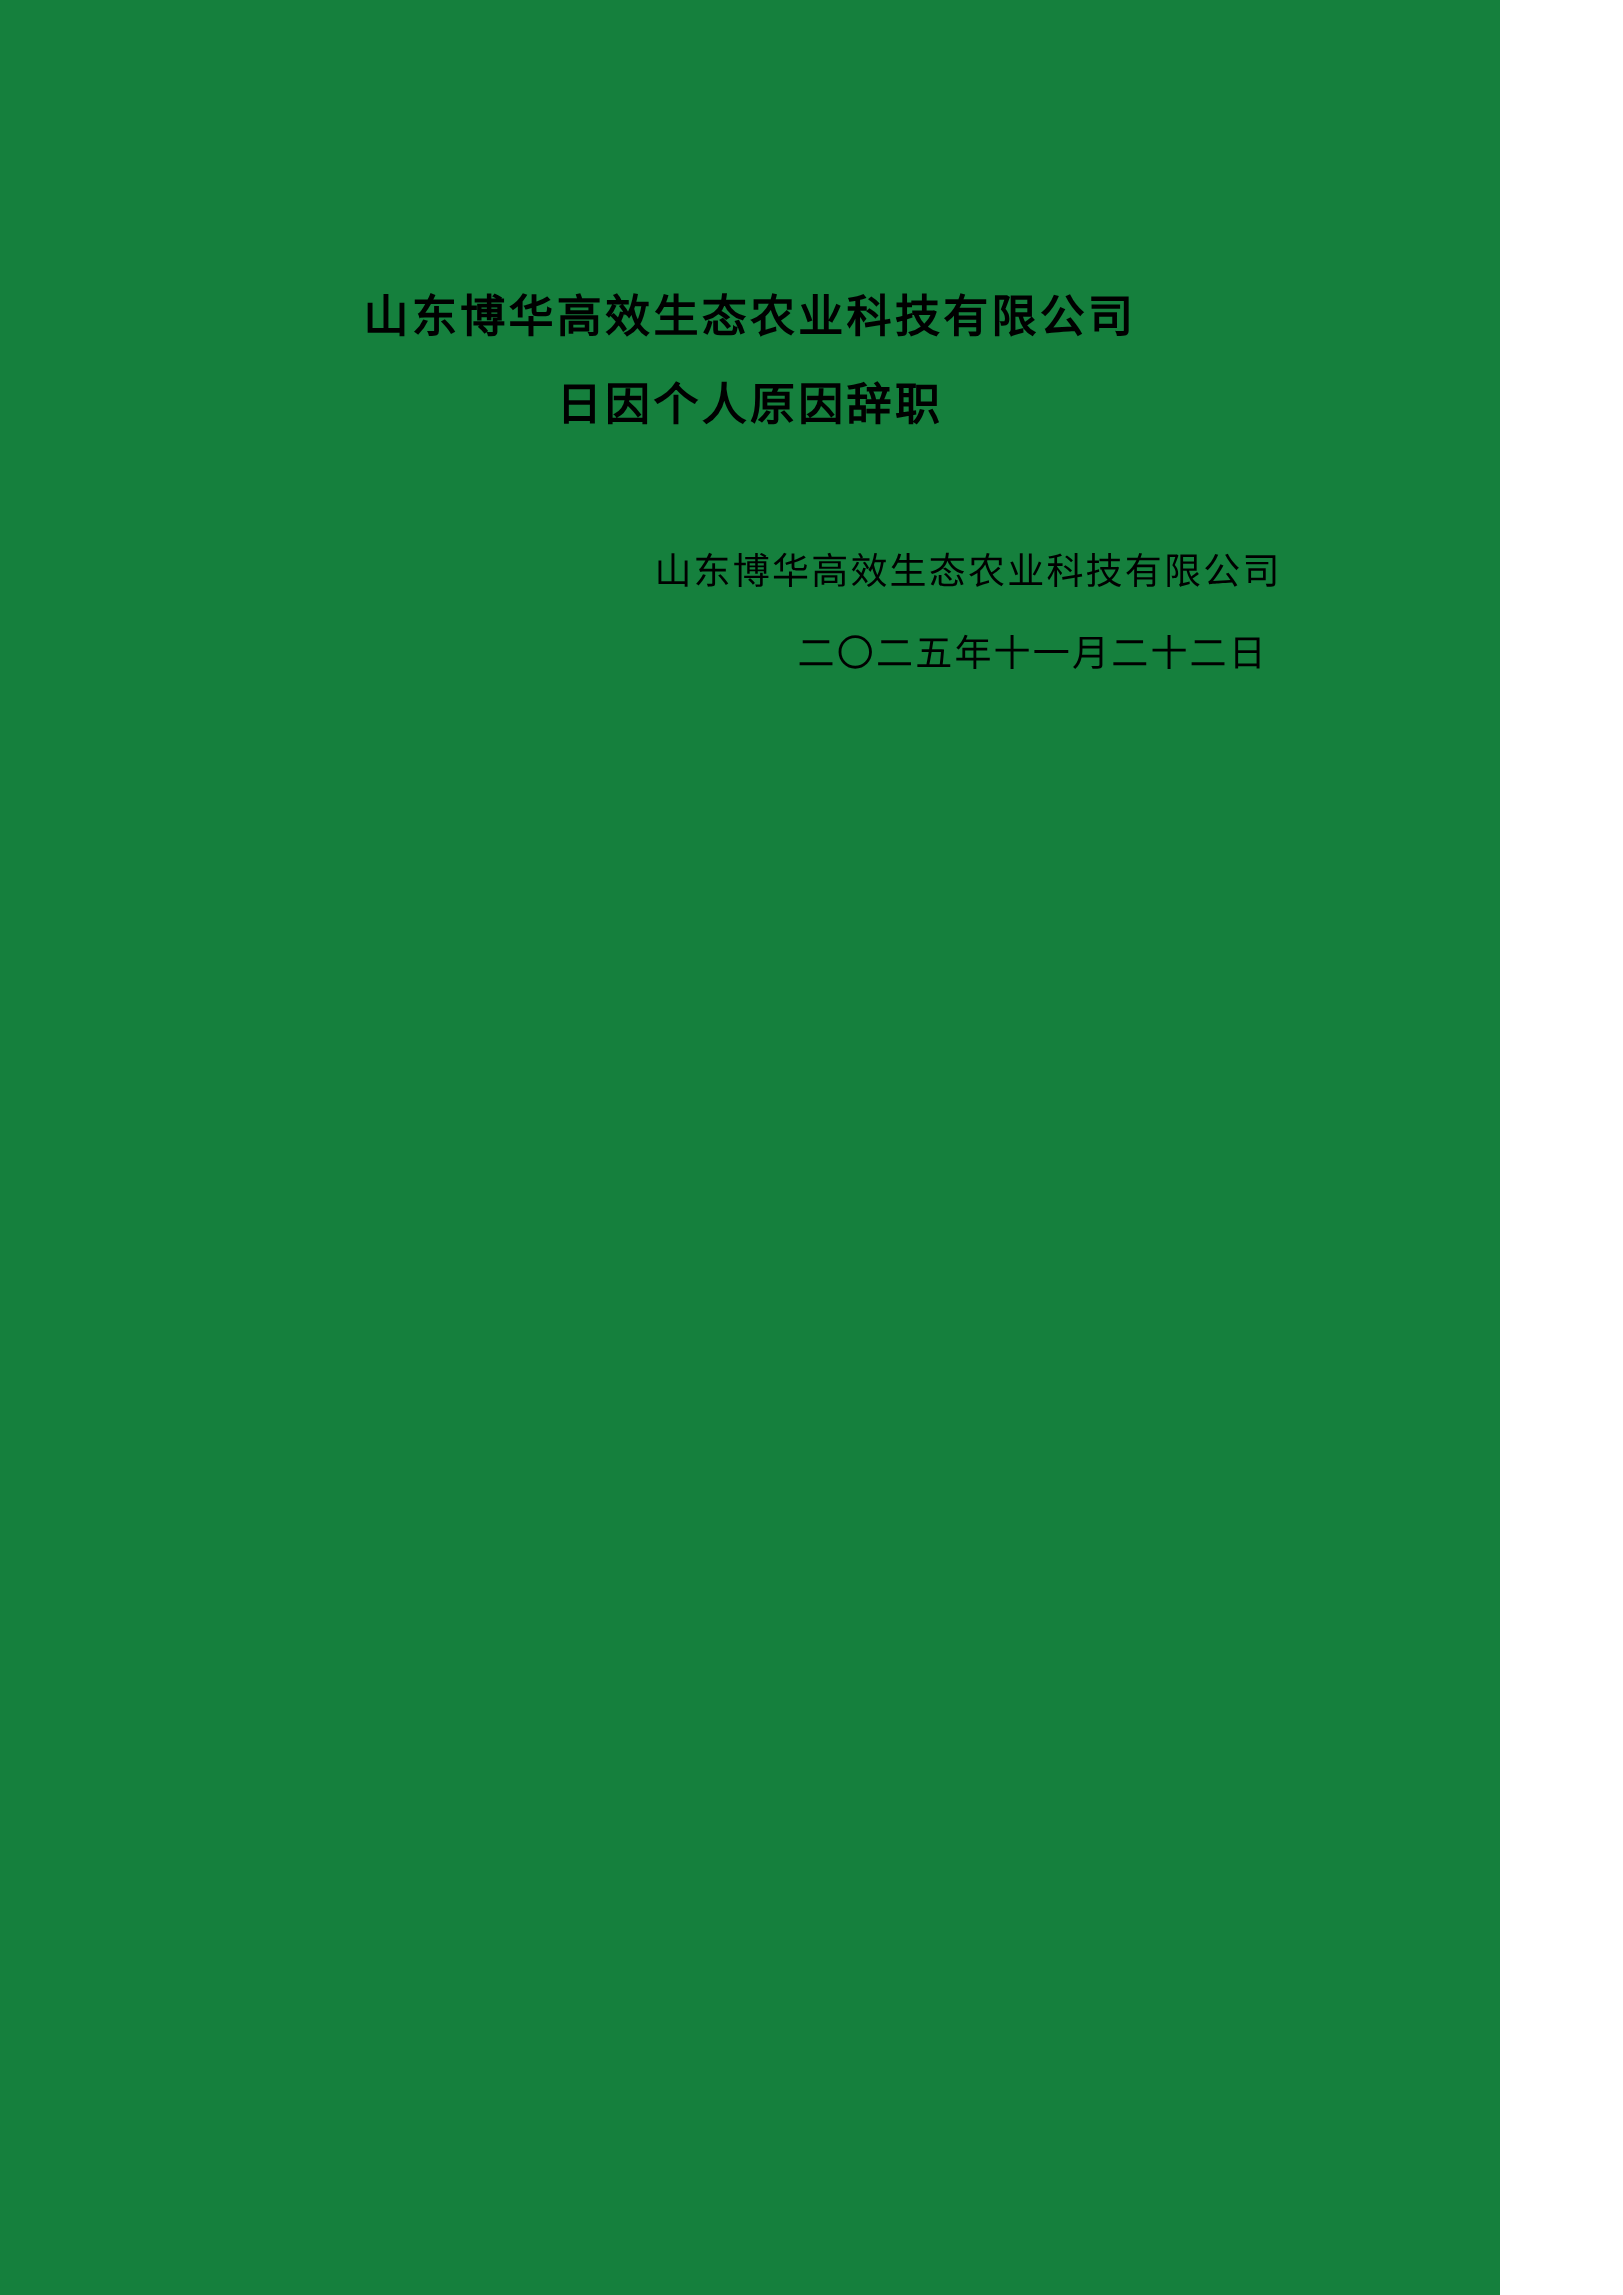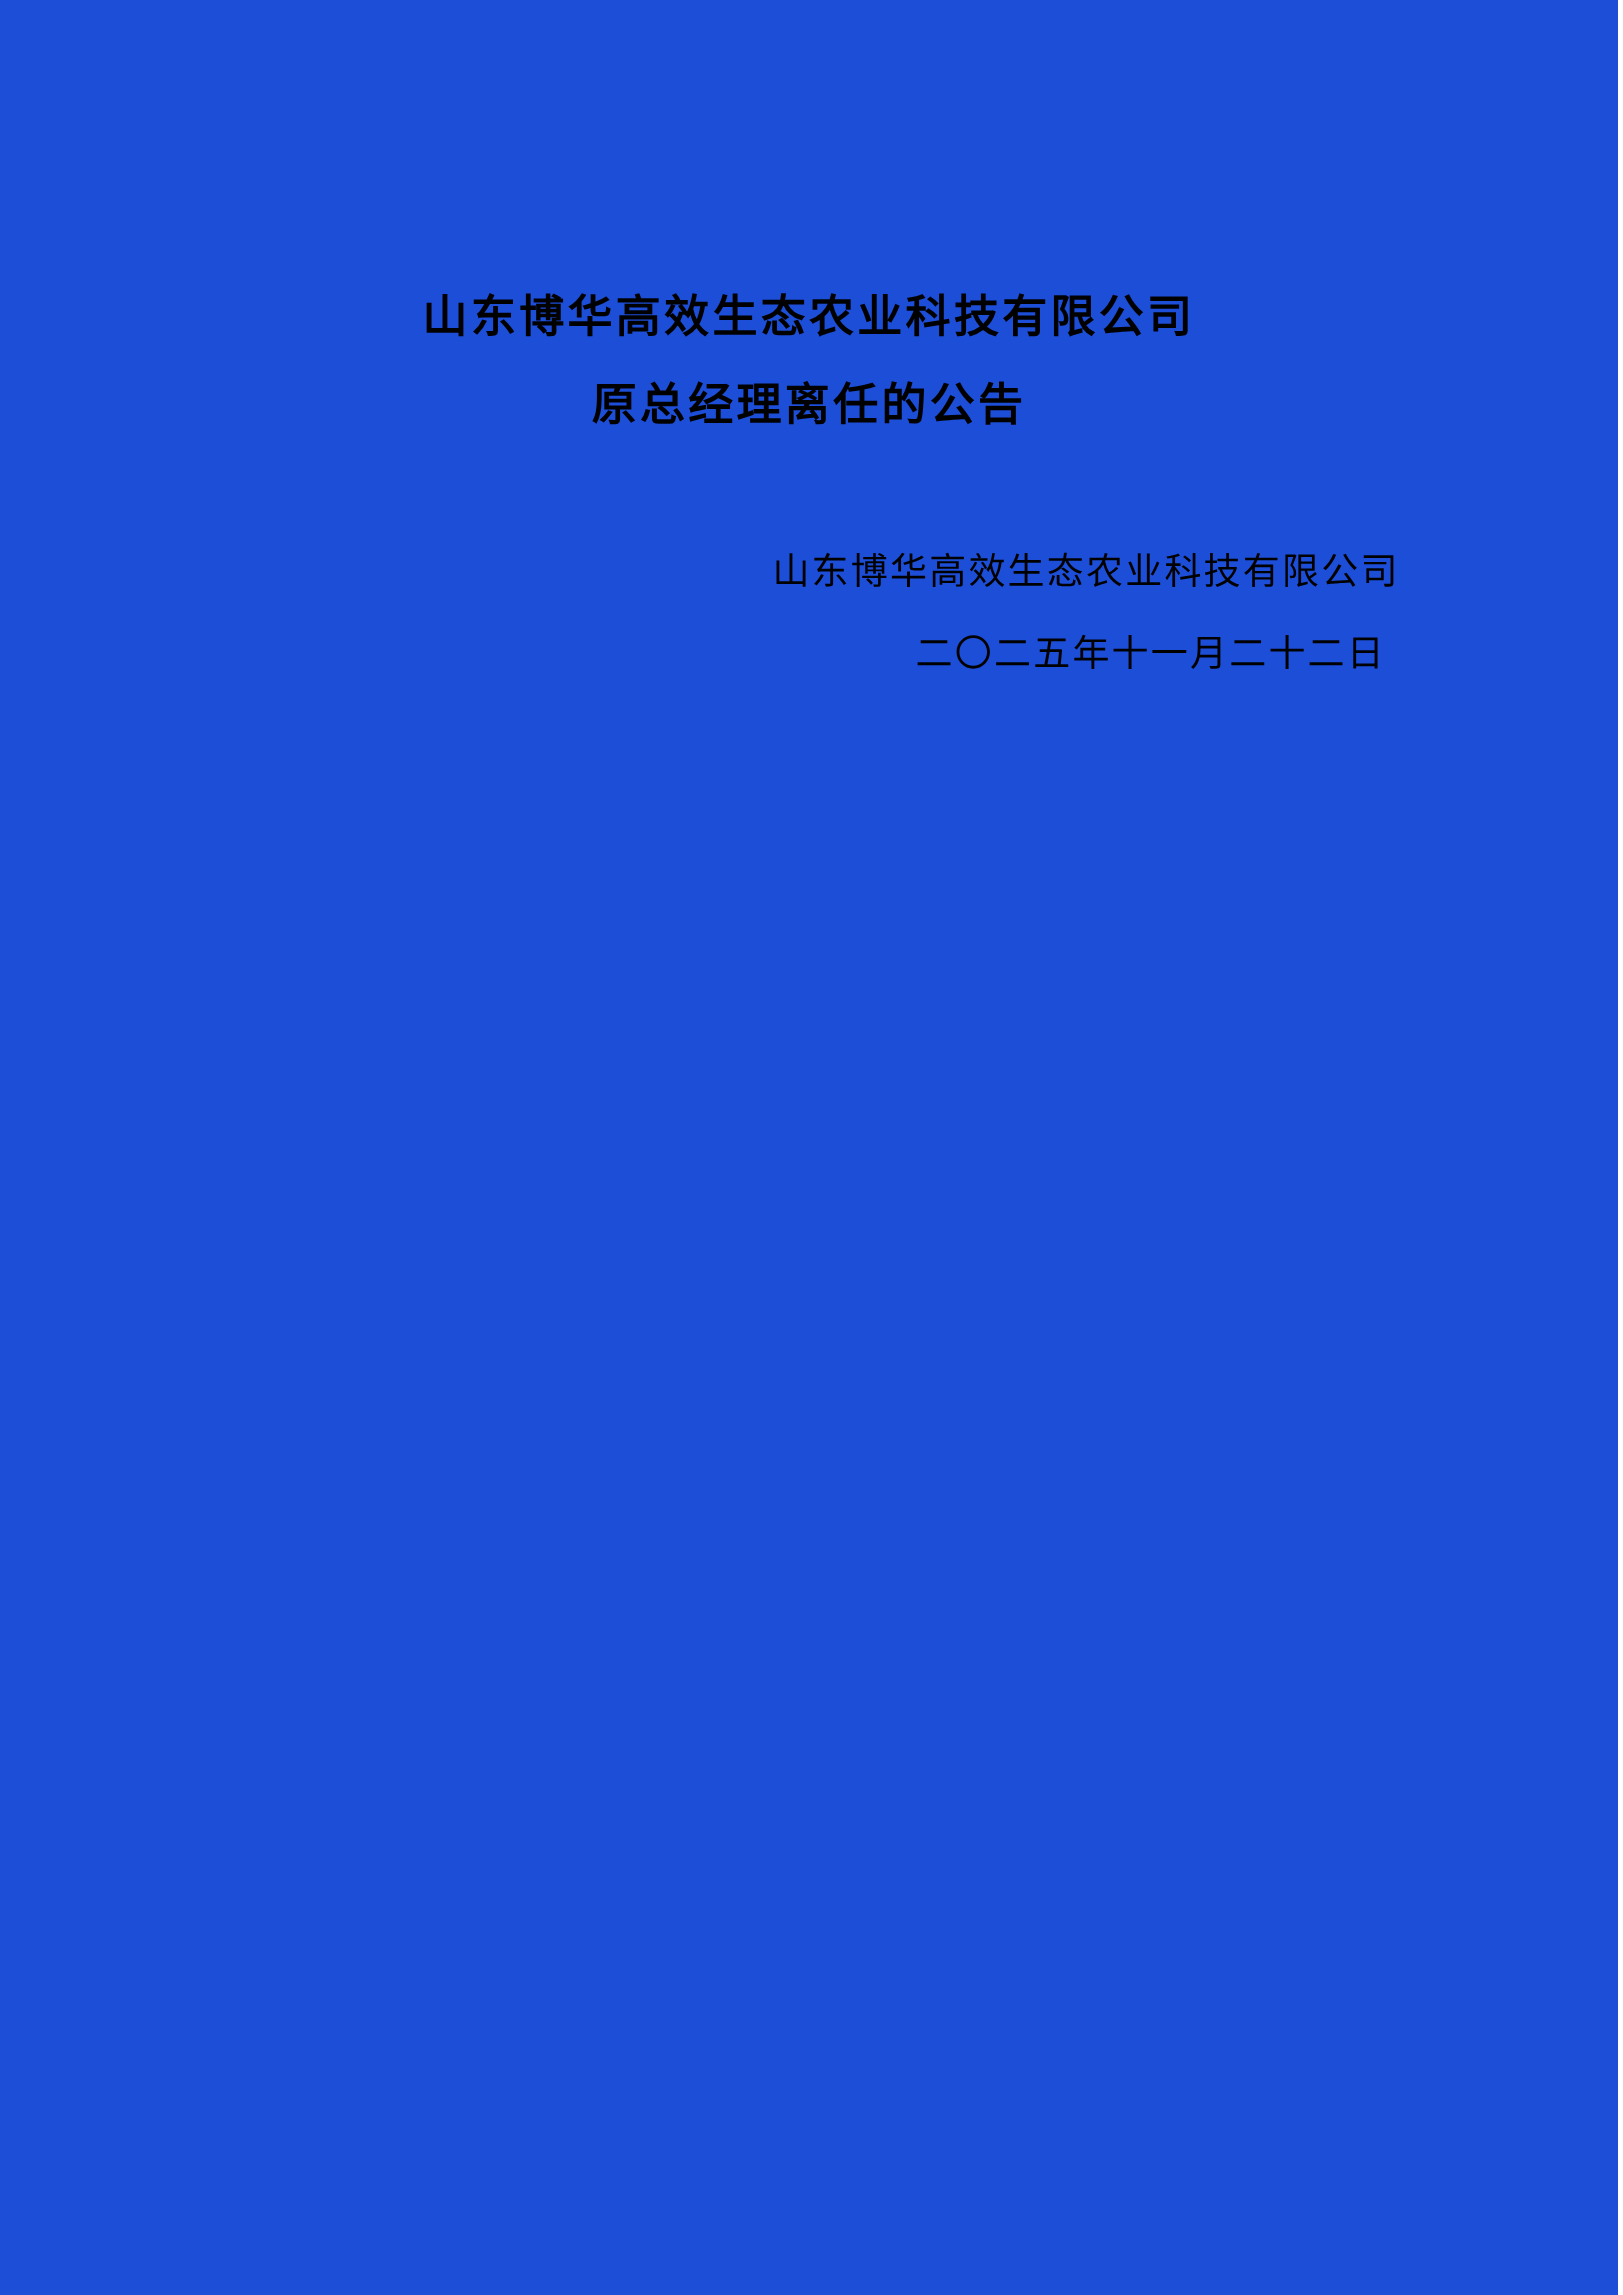--- a/index.html
+++ b/index.html
@@ -9,23 +9,23 @@
   }
   body {
     width: 1623px;
     height: 2295px;
     font-family: "Liberation Serif", "DejaVu Serif", serif;
     color: #000000;
     overflow: hidden;
   }
   .page {
     position: relative;
-    width: 1618px;
+    width: 1500px;
     height: 2295px;
-    background: #1d4ed8;
+    background: #15803d;
     box-sizing: border-box;
   }
   .title-block {
     padding-top: 273px;
     text-align: center;
   }
   .doc-title {
     margin: 0;
     font-size: 45px;
     line-height: 88px;
@@ -62,21 +62,21 @@
     text-align: right;
   }
 </style>
 </head>
 <body>
 
 <div class="page">
 
   <div class="title-block">
     <h1 class="doc-title">山东博华高效生态农业科技有限公司</h1>
-    <h1 class="doc-title">原总经理离任的公告</h1>
+    <h1 class="doc-title">日因个人原因辞职</h1>
   </div>
 
 
   <div class="signature-block">
     <p class="sig-company">山东博华高效生态农业科技有限公司</p>
     <p class="sig-date">二〇二五年十一月二十二日</p>
   </div>
 
 </div>
 

